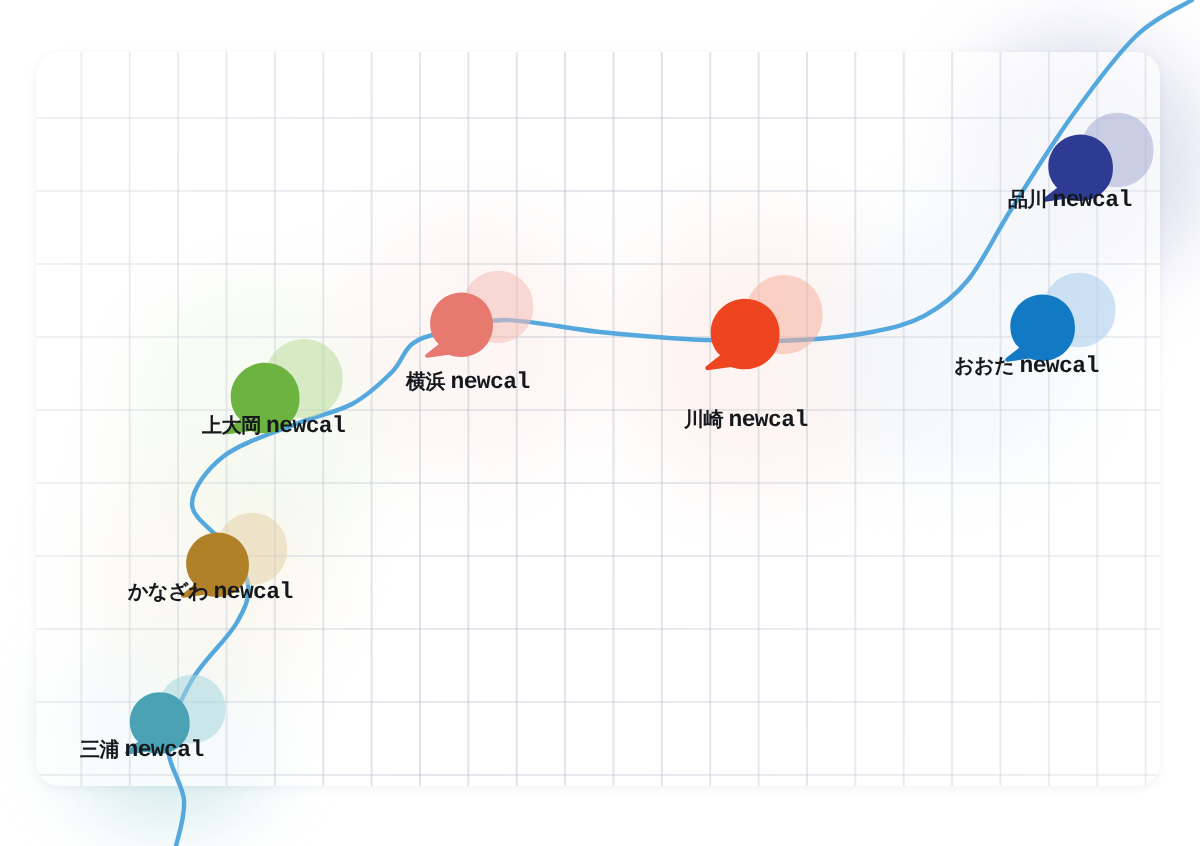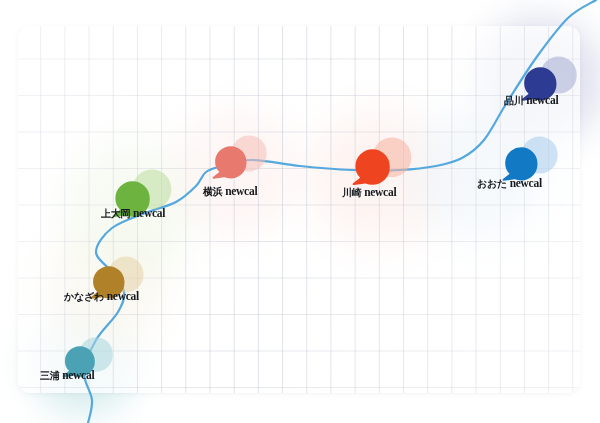--- a/index.html
+++ b/index.html
@@ -55,21 +55,21 @@
     white-space:nowrap;
     font-size:9px;
     font-weight:700;
     color:#15181d;
     letter-spacing:.1px;
     line-height:1;
   }
   .stlabel .jp{font-size:10px;font-weight:800;letter-spacing:-.2px;}
   .stlabel .brand{
     font-size:11.5px;font-weight:700;letter-spacing:-.3px;
-    font-family:Liberation Serif, serif;
+    font-family:Liberation Mono, monospace;
   }
 </style>
 </head>
 <body>
 
 <div id="stage">
 
   <div id="blobs">
       <div class="blob" style="left: 22px; top: 300px; width: 124px; height: 124px; background: radial-gradient(circle, rgb(185, 223, 226) 0%, rgb(185, 223, 226) 48%, rgba(255, 255, 255, 0) 72%);"></div>
       <div class="blob" style="left: 34px; top: 214px; width: 142px; height: 142px; background: radial-gradient(circle, rgb(232, 214, 174) 0%, rgb(232, 214, 174) 48%, rgba(255, 255, 255, 0) 72%);"></div>
@@ -146,21 +146,21 @@
         <div class="pin" style="left: 369px; top: 136px; opacity: 0.55;">
           <svg width="43.791999999999994" height="43.791999999999994" viewBox="0 0 58 58">
             <path d="M30.5 2 C16.5 2 5 13.2 5 27.2 C5 34.2 7.6 40.0 12.0 44.0 L1.6 52.2 C0.3 53.2 1.1 55.2 2.7 55.0 L20.0 52.6 C23.2 53.8 26.7 54.4 30.5 54.4 C44.5 54.4 56 43.2 56 29.2 L56 27.2 C56 13.2 44.5 2 30.5 2 Z" fill="#f8b2a0"></path>
           </svg>
         </div>
         <div class="pin" style="left: 352px; top: 148px;">
           <svg width="39.099999999999994" height="39.099999999999994" viewBox="0 0 58 58">
             <path d="M30.5 2 C16.5 2 5 13.2 5 27.2 C5 34.2 7.6 40.0 12.0 44.0 L1.6 52.2 C0.3 53.2 1.1 55.2 2.7 55.0 L20.0 52.6 C23.2 53.8 26.7 54.4 30.5 54.4 C44.5 54.4 56 43.2 56 29.2 L56 27.2 C56 13.2 44.5 2 30.5 2 Z" fill="#ef4420"></path>
           </svg>
         </div>
-        <div class="stlabel" style="left: 342px; top: 187px;"><span class="jp">川崎</span><span> </span><span class="brand">newcal</span></div>
+        <div class="stlabel" style="left: 342px; top: 205px;"><span class="jp">川崎</span><span> </span><span class="brand">newcal</span></div>
       </div>
       <div class="station" style="left: 0px; top: 0px; width: 600px; height: 423px; margin-left: 45px;">
         <div class="pin" style="left: 473px; top: 135px; opacity: 0.55;">
           <svg width="41.126400000000004" height="41.126400000000004" viewBox="0 0 58 58">
             <path d="M30.5 2 C16.5 2 5 13.2 5 27.2 C5 34.2 7.6 40.0 12.0 44.0 L1.6 52.2 C0.3 53.2 1.1 55.2 2.7 55.0 L20.0 52.6 C23.2 53.8 26.7 54.4 30.5 54.4 C44.5 54.4 56 43.2 56 29.2 L56 27.2 C56 13.2 44.5 2 30.5 2 Z" fill="#a8cdec"></path>
           </svg>
         </div>
         <div class="pin" style="left: 457px; top: 146px;">
           <svg width="36.72" height="36.72" viewBox="0 0 58 58">
             <path d="M30.5 2 C16.5 2 5 13.2 5 27.2 C5 34.2 7.6 40.0 12.0 44.0 L1.6 52.2 C0.3 53.2 1.1 55.2 2.7 55.0 L20.0 52.6 C23.2 53.8 26.7 54.4 30.5 54.4 C44.5 54.4 56 43.2 56 29.2 L56 27.2 C56 13.2 44.5 2 30.5 2 Z" fill="#1279c4"></path>

